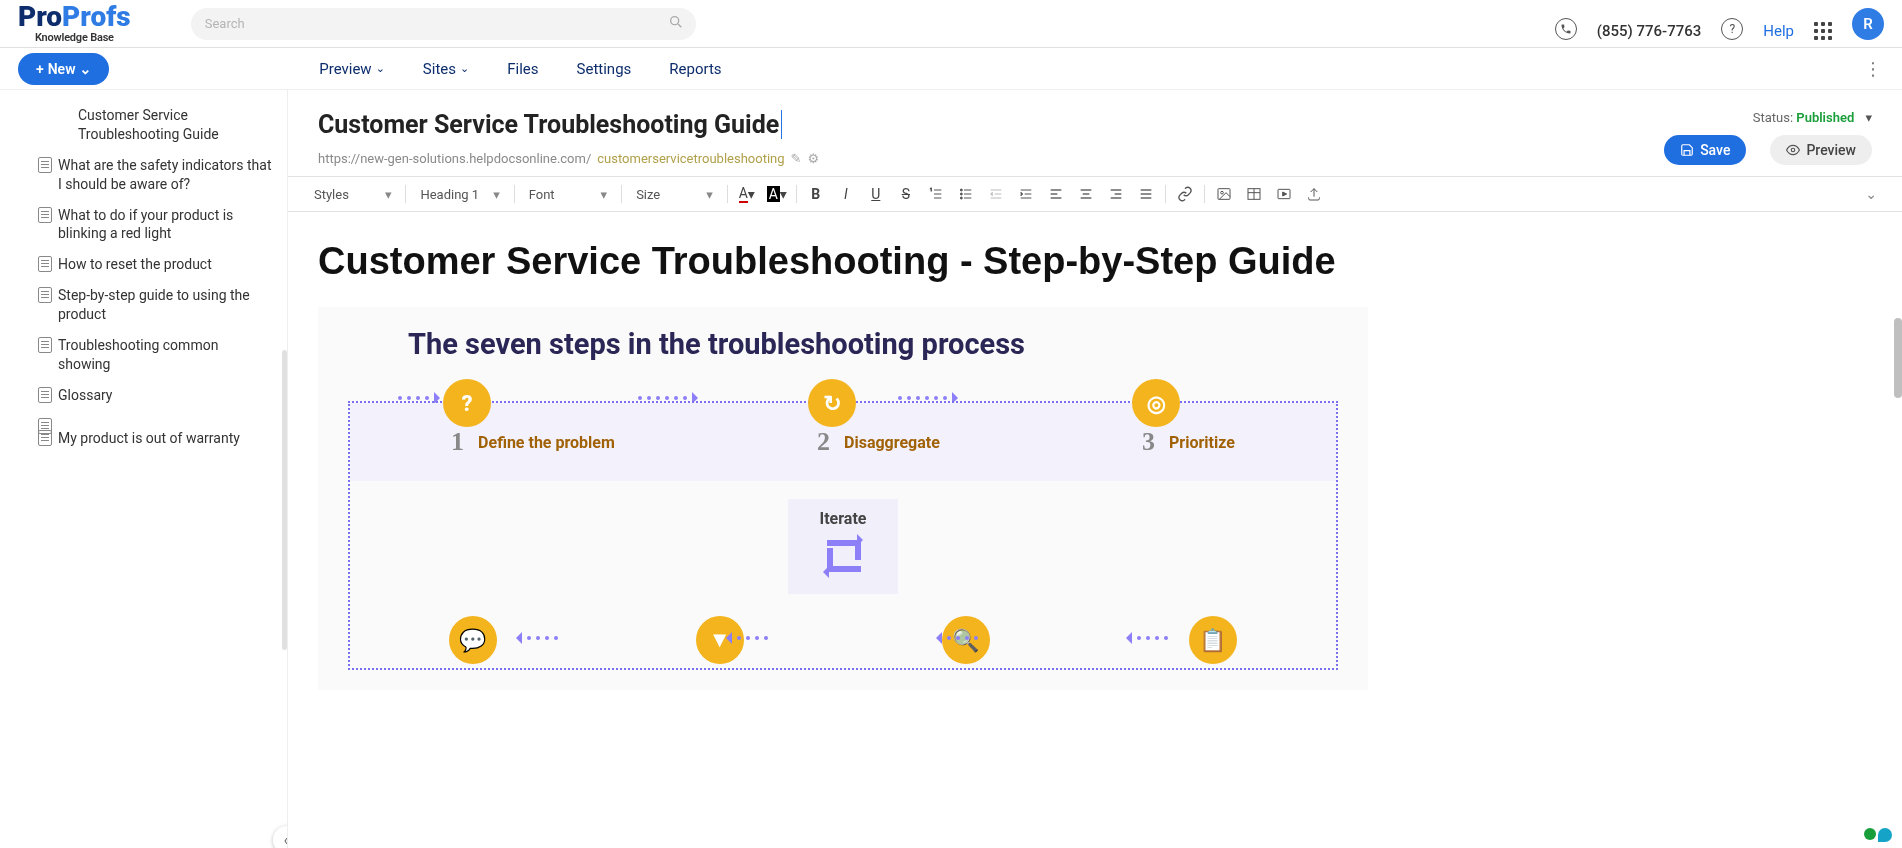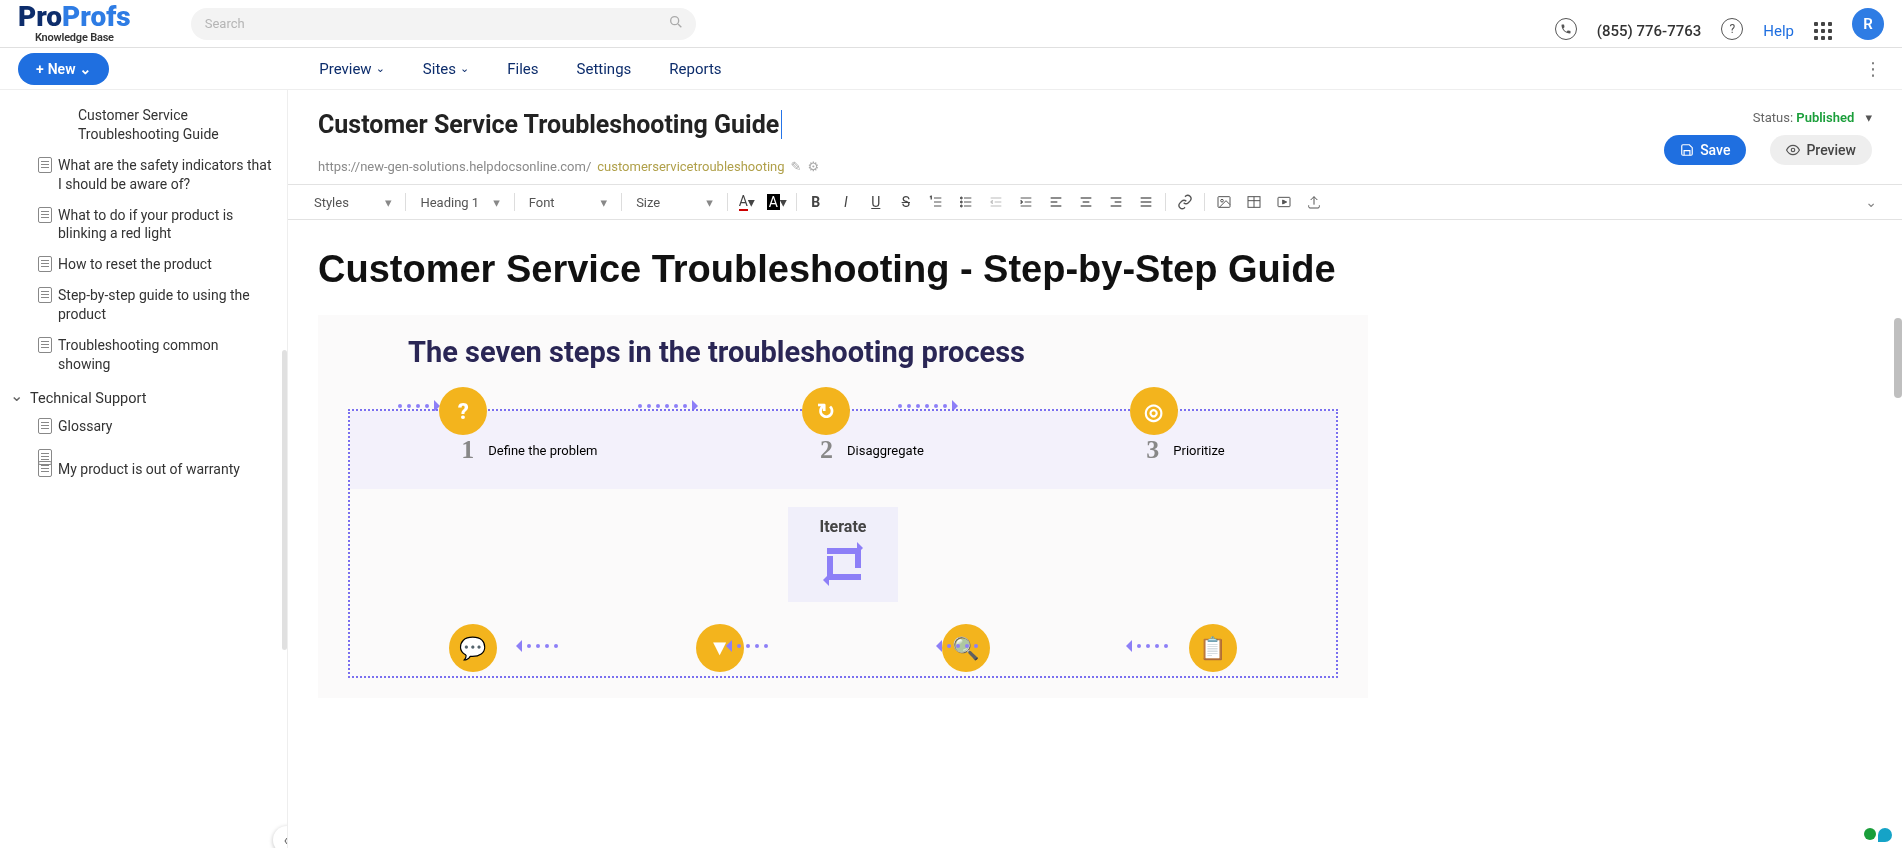--- a/index.html
+++ b/index.html
@@ -39,21 +39,21 @@
 .side-item .doc-icon::after { content:''; position:absolute; left:2px; right:2px; top:3px; height:1px; background:#888; box-shadow: 0 3px #888, 0 6px #888; }
 .side-section { padding: 10px 10px 4px 30px; font-size: 14.5px; color: #333; position: relative; font-weight: 400; cursor: pointer; }
 .side-section::before { content: '⌄'; position: absolute; left: 10px; top: 6px; color: #666; font-size: 16px; }
 .collapse-btn { position: absolute; bottom: -6px; right: -14px; width: 28px; height: 28px; border-radius: 50%; background: #fff; box-shadow: 0 1px 4px rgba(0,0,0,0.25); color: #666; display: flex; align-items: center; justify-content: center; font-size: 14px; z-index:5; }
 
 .content { flex: 1; overflow-y: auto; position: relative; }
 
 .doc-header { padding: 20px 30px 10px 30px; display: flex; align-items: flex-start; }
 .title-col { flex: 1; }
 .page-title { font-size: 25px; font-weight: 700; color: #232323; border-right: 1px solid #2574e8; display: inline-block; padding-right: 2px; }
-.page-url { font-size: 13px; color: #8a8a8a; margin-top: 20px; display: flex; align-items: flex-end; gap: 6px; }
+.page-url { font-size: 13px; color: #8a8a8a; margin-top: 12px; display: flex; align-items: flex-end; gap: 6px; }
 .page-url .slug { color: #b0a04a; }
 .hdr-right { display: flex; flex-direction: column; align-items: flex-end; gap: 10px; }
 .status-line { font-size: 13px; color: #666; }
 .status-line .pub { color: #1a9e3a; font-weight: 600; }
 .btn-row { display: flex; gap: 24px; }
 .save-btn { background: #1f6fe0; color: #fff; padding: 7px 16px; border-radius: 18px; font-size: 14px; display: flex; align-items: center; gap: 6px; font-weight: 500; }
 .preview-btn { background: #eeeeee; color: #444; padding: 7px 16px; border-radius: 18px; font-size: 14px; display: flex; align-items: center; gap: 6px; font-weight: 500; }
 
 .toolbar { border-top: 1px solid #e2e2e2; border-bottom: 1px solid #e2e2e2; padding: 6px 20px; display: flex; align-items: center; gap: 8px; font-size: 13px; color: #555; flex-wrap: nowrap; }
 .tb-sel { display: flex; align-items: center; gap: 6px; padding: 2px 6px; }
@@ -65,21 +65,21 @@
 .editor { padding: 28px 30px; }
 .editor h1 { font-size: 38px; font-weight: 800; font-family: Arial, sans-serif; color: #111; margin-bottom: 24px; }
 
 .diagram { width: 1050px; background: #fbfafa; padding: 20px 30px; position: relative; }
 .diagram-title { font-size: 29px; font-weight: 700; color: #2a2655; margin: 0 0 40px 60px; }
 .dia-box { border: 2px dotted #7a6ff0; position: relative; padding: 0; }
 .steps-row { display: flex; justify-content: space-around; background: #f3f1fb; padding: 24px 0; position: relative; }
 .step { display: flex; align-items: center; gap: 14px; position: relative; }
 .step-icon { width: 48px; height: 48px; border-radius: 50%; background: #f3b41d; color: #fff; display: flex; align-items: center; justify-content: center; font-size: 22px; font-weight: 800; position: absolute; top: -48px; left: 50%; transform: translateX(-90px); }
 .step-num { font-size: 26px; font-weight: 700; color: #888; font-family: Georgia, serif; }
-.step-label { font-size: 13px; font-weight: 400; color: #000000; }
+.step-label { font-size: 16px; font-weight: 700; color: #a16207; }
 
 .iterate-box { width: 110px; margin: 18px auto 0 auto; background: #f0effa; padding: 10px 0 14px 0; text-align: center; }
 .iterate-label { font-size: 16px; font-weight: 700; color: #444; margin-bottom: 8px; }
 .iterate-icon { width: 48px; height: 44px; margin: 0 auto; position: relative; }
 .iterate-icon span { position: absolute; border: 3px solid #8d7ff7; }
 .iterate-icon .top { top:4px; left:8px; width:34px; height:0; }
 .iterate-icon .right { top:4px; right:6px; width:0; height:20px; }
 .iterate-icon .bottom { bottom:8px; left:8px; width:34px; height:0; }
 .iterate-icon .left { top:12px; left:8px; width:0; height:20px; }
 .iterate-icon .ah1 { position:absolute; top:-2px; right:-2px; width:0; height:0; border:6px solid transparent; border-left-color:#8d7ff7; }
@@ -165,21 +165,20 @@
 
   <div class="sidebar">
     <div class="side-item" style="padding-left:78px"><span>Customer Service Troubleshooting Guide</span></div>
     <div class="side-item"><span class="doc-icon"></span><span>What are the safety indicators that I should be aware of?</span></div>
     <div class="side-item"><span class="doc-icon"></span><span>What to do if your product is blinking a red light</span></div>
 
     <div class="side-item"><span class="doc-icon"></span><span>How to reset the product</span></div>
     <div class="side-item"><span class="doc-icon"></span><span>Step-by-step guide to using the product</span></div>
     <div class="side-item"><span class="doc-icon"></span><span>Troubleshooting common showing</span></div>
 
-    <div class="side-section">Technical Support</div>
     <div class="side-item"><span class="doc-icon"></span><span>Glossary</span></div>
     <div class="side-item"><span class="doc-icon"></span></div>
     <div class="side-item"><span class="doc-icon"></span><span>My product is out of warranty</span></div>
 
     <div class="sidebar-scroll-ind" style="top:260px;height:300px"></div>
     <div class="collapse-btn">«</div>
   </div>
 
   <div class="content">
 

